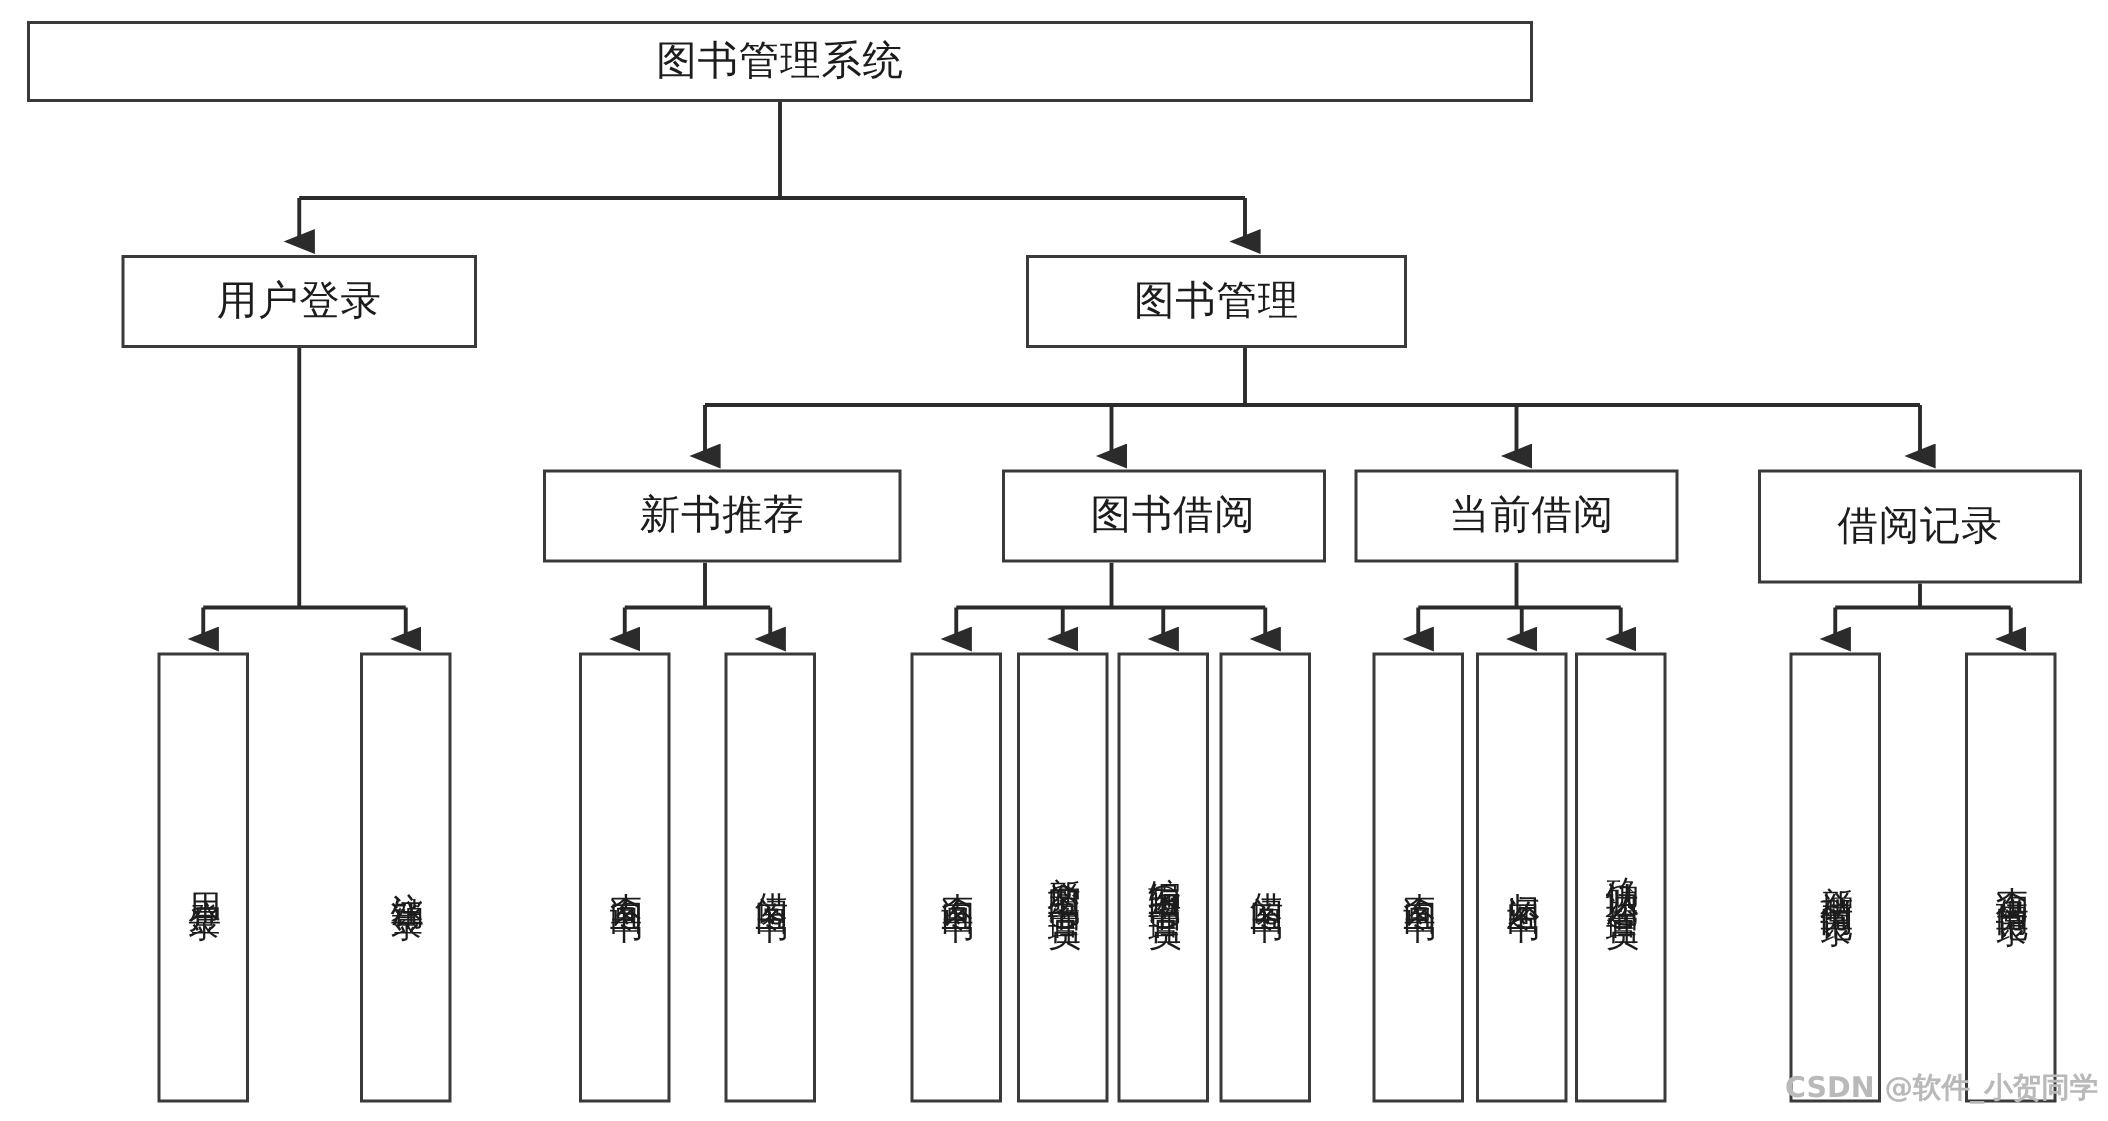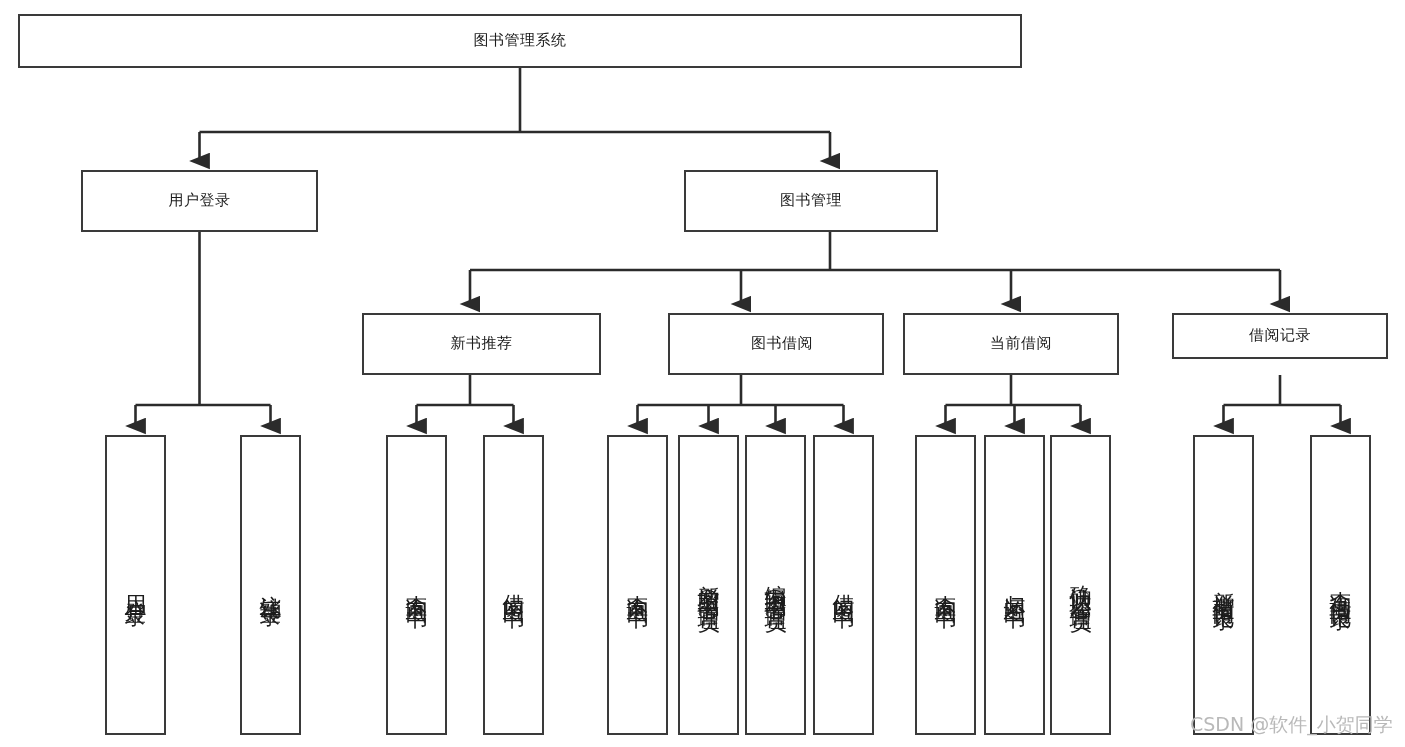--- a/index.html
+++ b/index.html
@@ -38,21 +38,21 @@
     justify-content: center;
     z-index: 2;
   }
   .node-label {
     color: #1c1c1c;
     text-align: center;
     line-height: 1.05;
     white-space: pre;
   }
   .node.horizontal .node-label {
-    font-size: 15px;
+    font-size: 27px;
     letter-spacing: 0.5px;
   }
   .node.vertical {
     align-items: center;
     justify-content: center;
   }
   .node.vertical .node-label {
     writing-mode: vertical-rl;
     text-orientation: upright;
     font-size: 22px;
@@ -61,20 +61,21 @@
   }
   .watermark {
     position: absolute;
     left: 1190px;
     top: 712px;
     font-size: 19px;
     color: #b9b9b9;
     z-index: 5;
     white-space: pre;
     font-family: "DejaVu Sans", "Liberation Sans", sans-serif;
+    font-weight: bold;
   }
 </style>
 </head>
 <body>
 
 <div id="diagram-root">
 
   <svg class="wires" viewBox="0 0 1405 747" xmlns="http://www.w3.org/2000/svg">
     <defs>
       <marker id="arrow" markerWidth="10" markerHeight="10" refX="3.2" refY="4" orient="auto" markerUnits="strokeWidth">
@@ -130,21 +131,21 @@
       </div>
       <div class="node horizontal" style="left: 362px; top: 313px; width: 239px; height: 62px;">
         <span class="node-label">新书推荐</span>
       </div>
       <div class="node horizontal" style="left: 668px; top: 313px; width: 216px; height: 62px; padding-left: 12px;">
         <span class="node-label">图书借阅</span>
       </div>
       <div class="node horizontal" style="left: 903px; top: 313px; width: 216px; height: 62px; padding-left: 20px;">
         <span class="node-label">当前借阅</span>
       </div>
-      <div class="node horizontal" style="left: 1172px; top: 313px; width: 216px; height: 46px;">
+      <div class="node horizontal" style="left: 1172px; top: 313px; width: 216px; height: 76px;">
         <span class="node-label">借阅记录</span>
       </div>
       <div class="node vertical" style="left: 105px; top: 435px; width: 61px; height: 300px;">
         <span class="node-label">用户登录</span>
       </div>
       <div class="node vertical" style="left: 240px; top: 435px; width: 61px; height: 300px;">
         <span class="node-label">注销登录</span>
       </div>
       <div class="node vertical" style="left: 386px; top: 435px; width: 61px; height: 300px;">
         <span class="node-label">查询图书</span>

